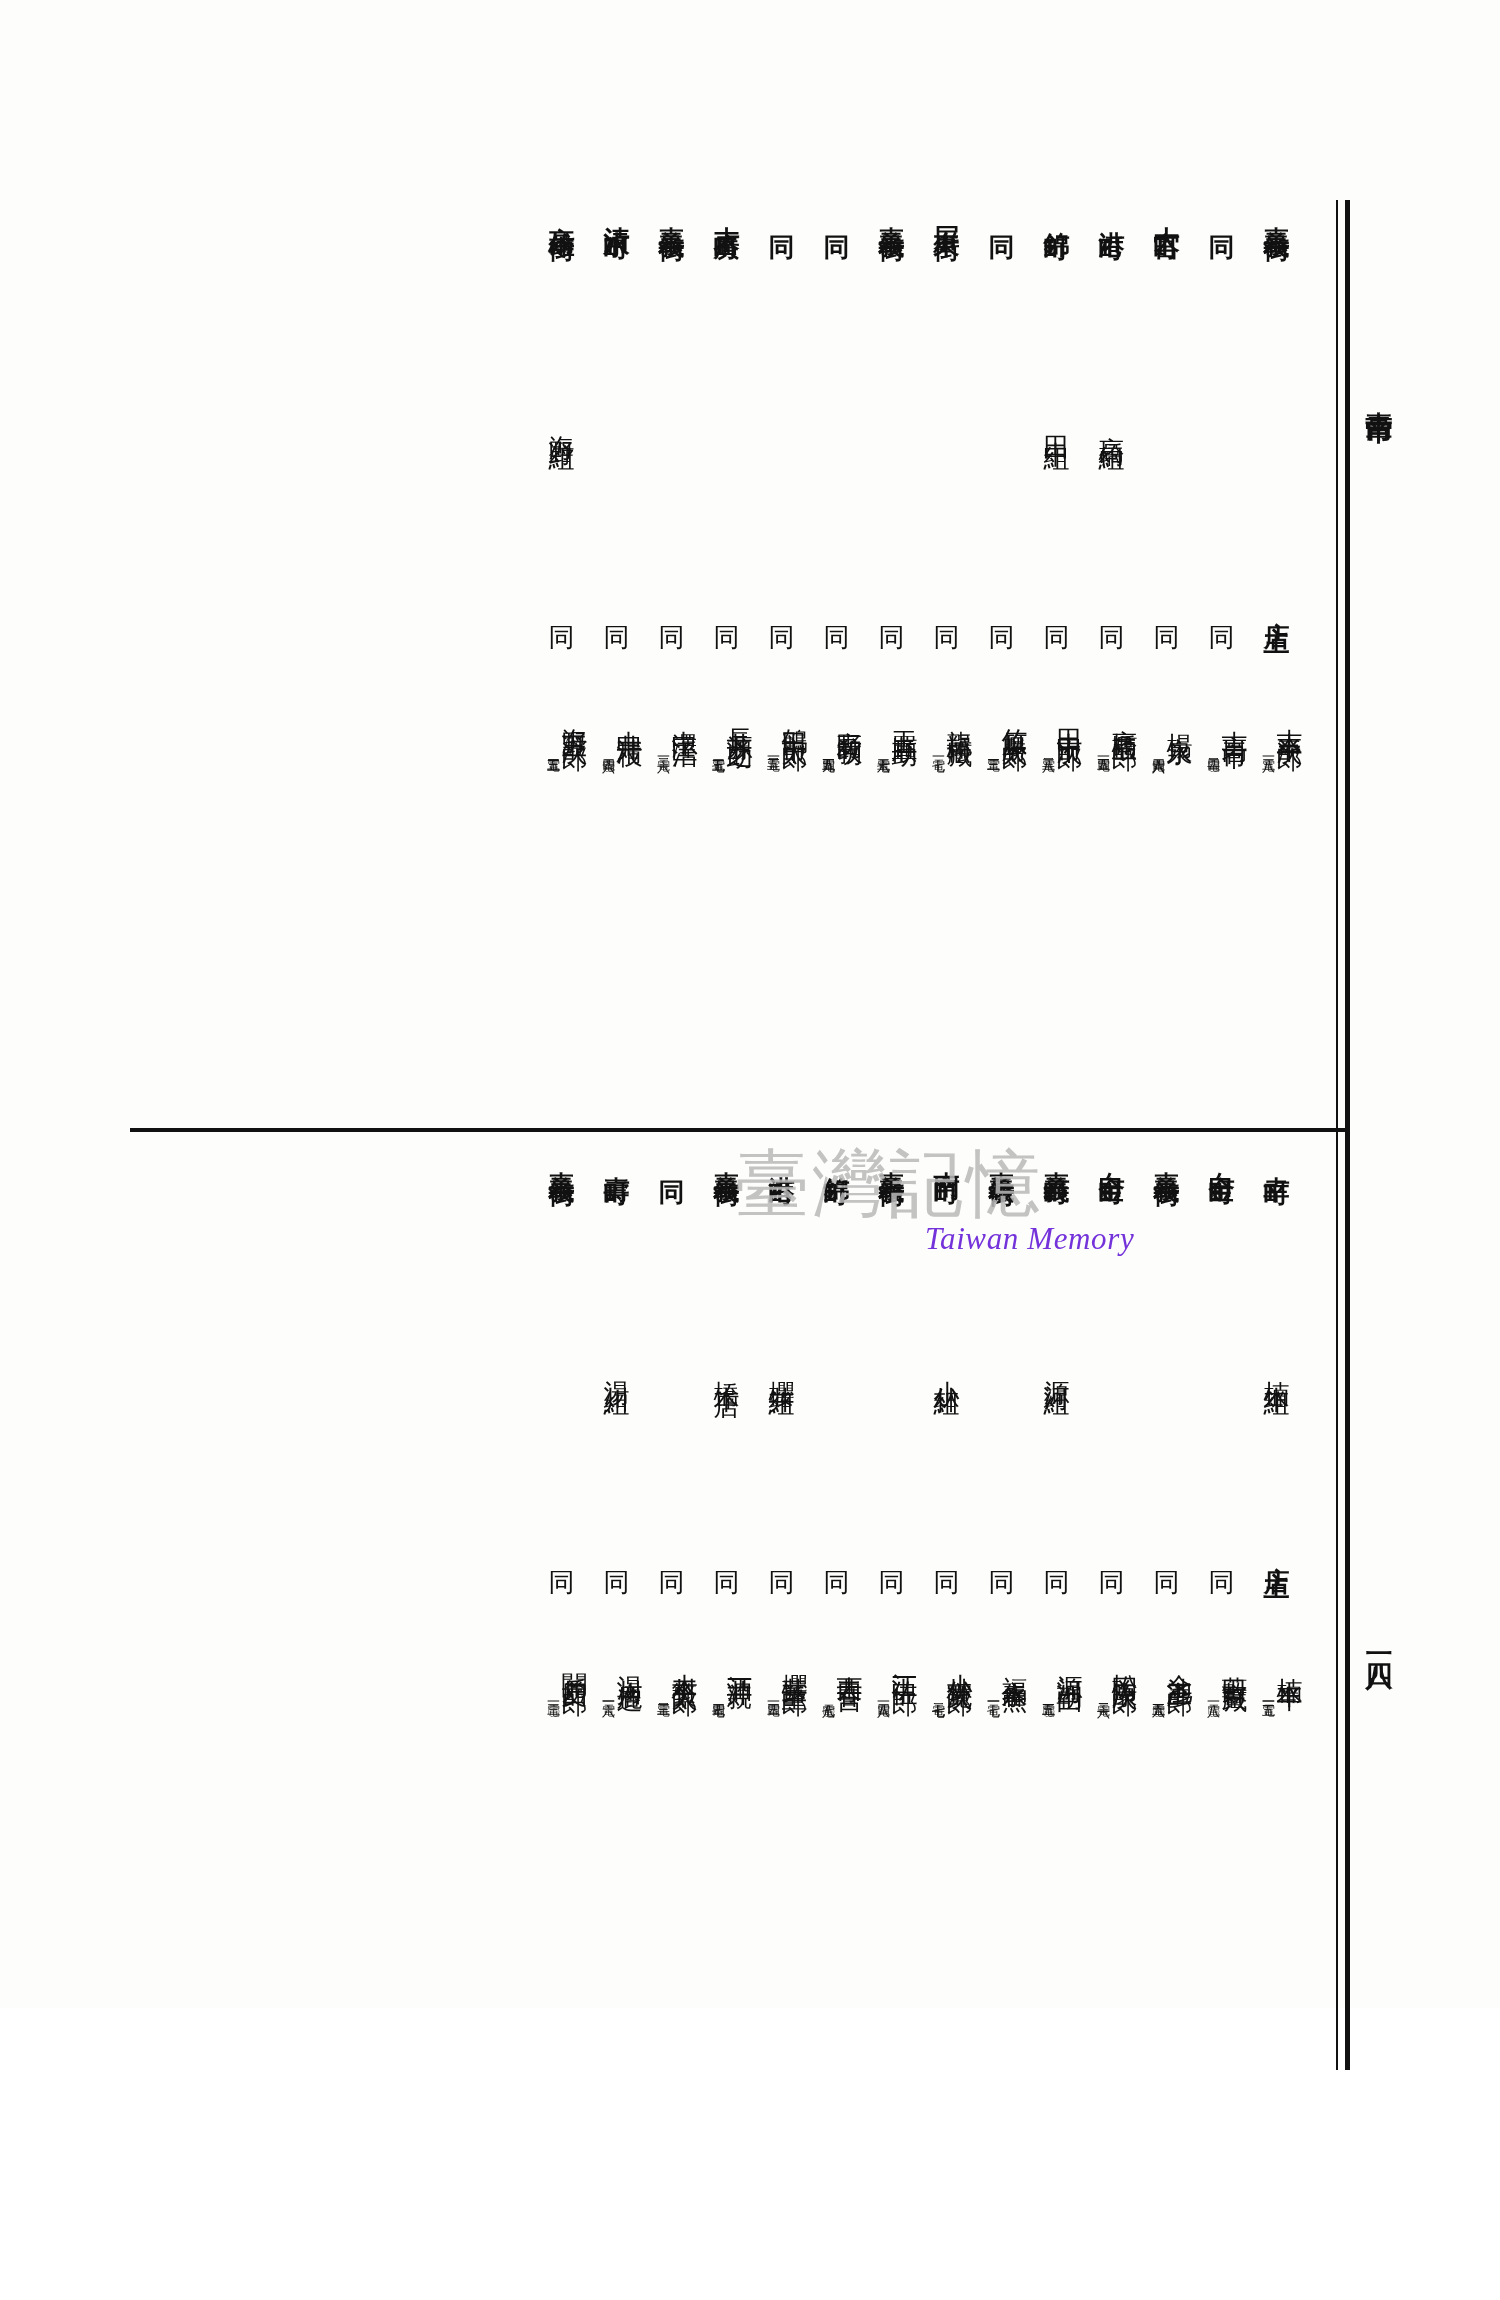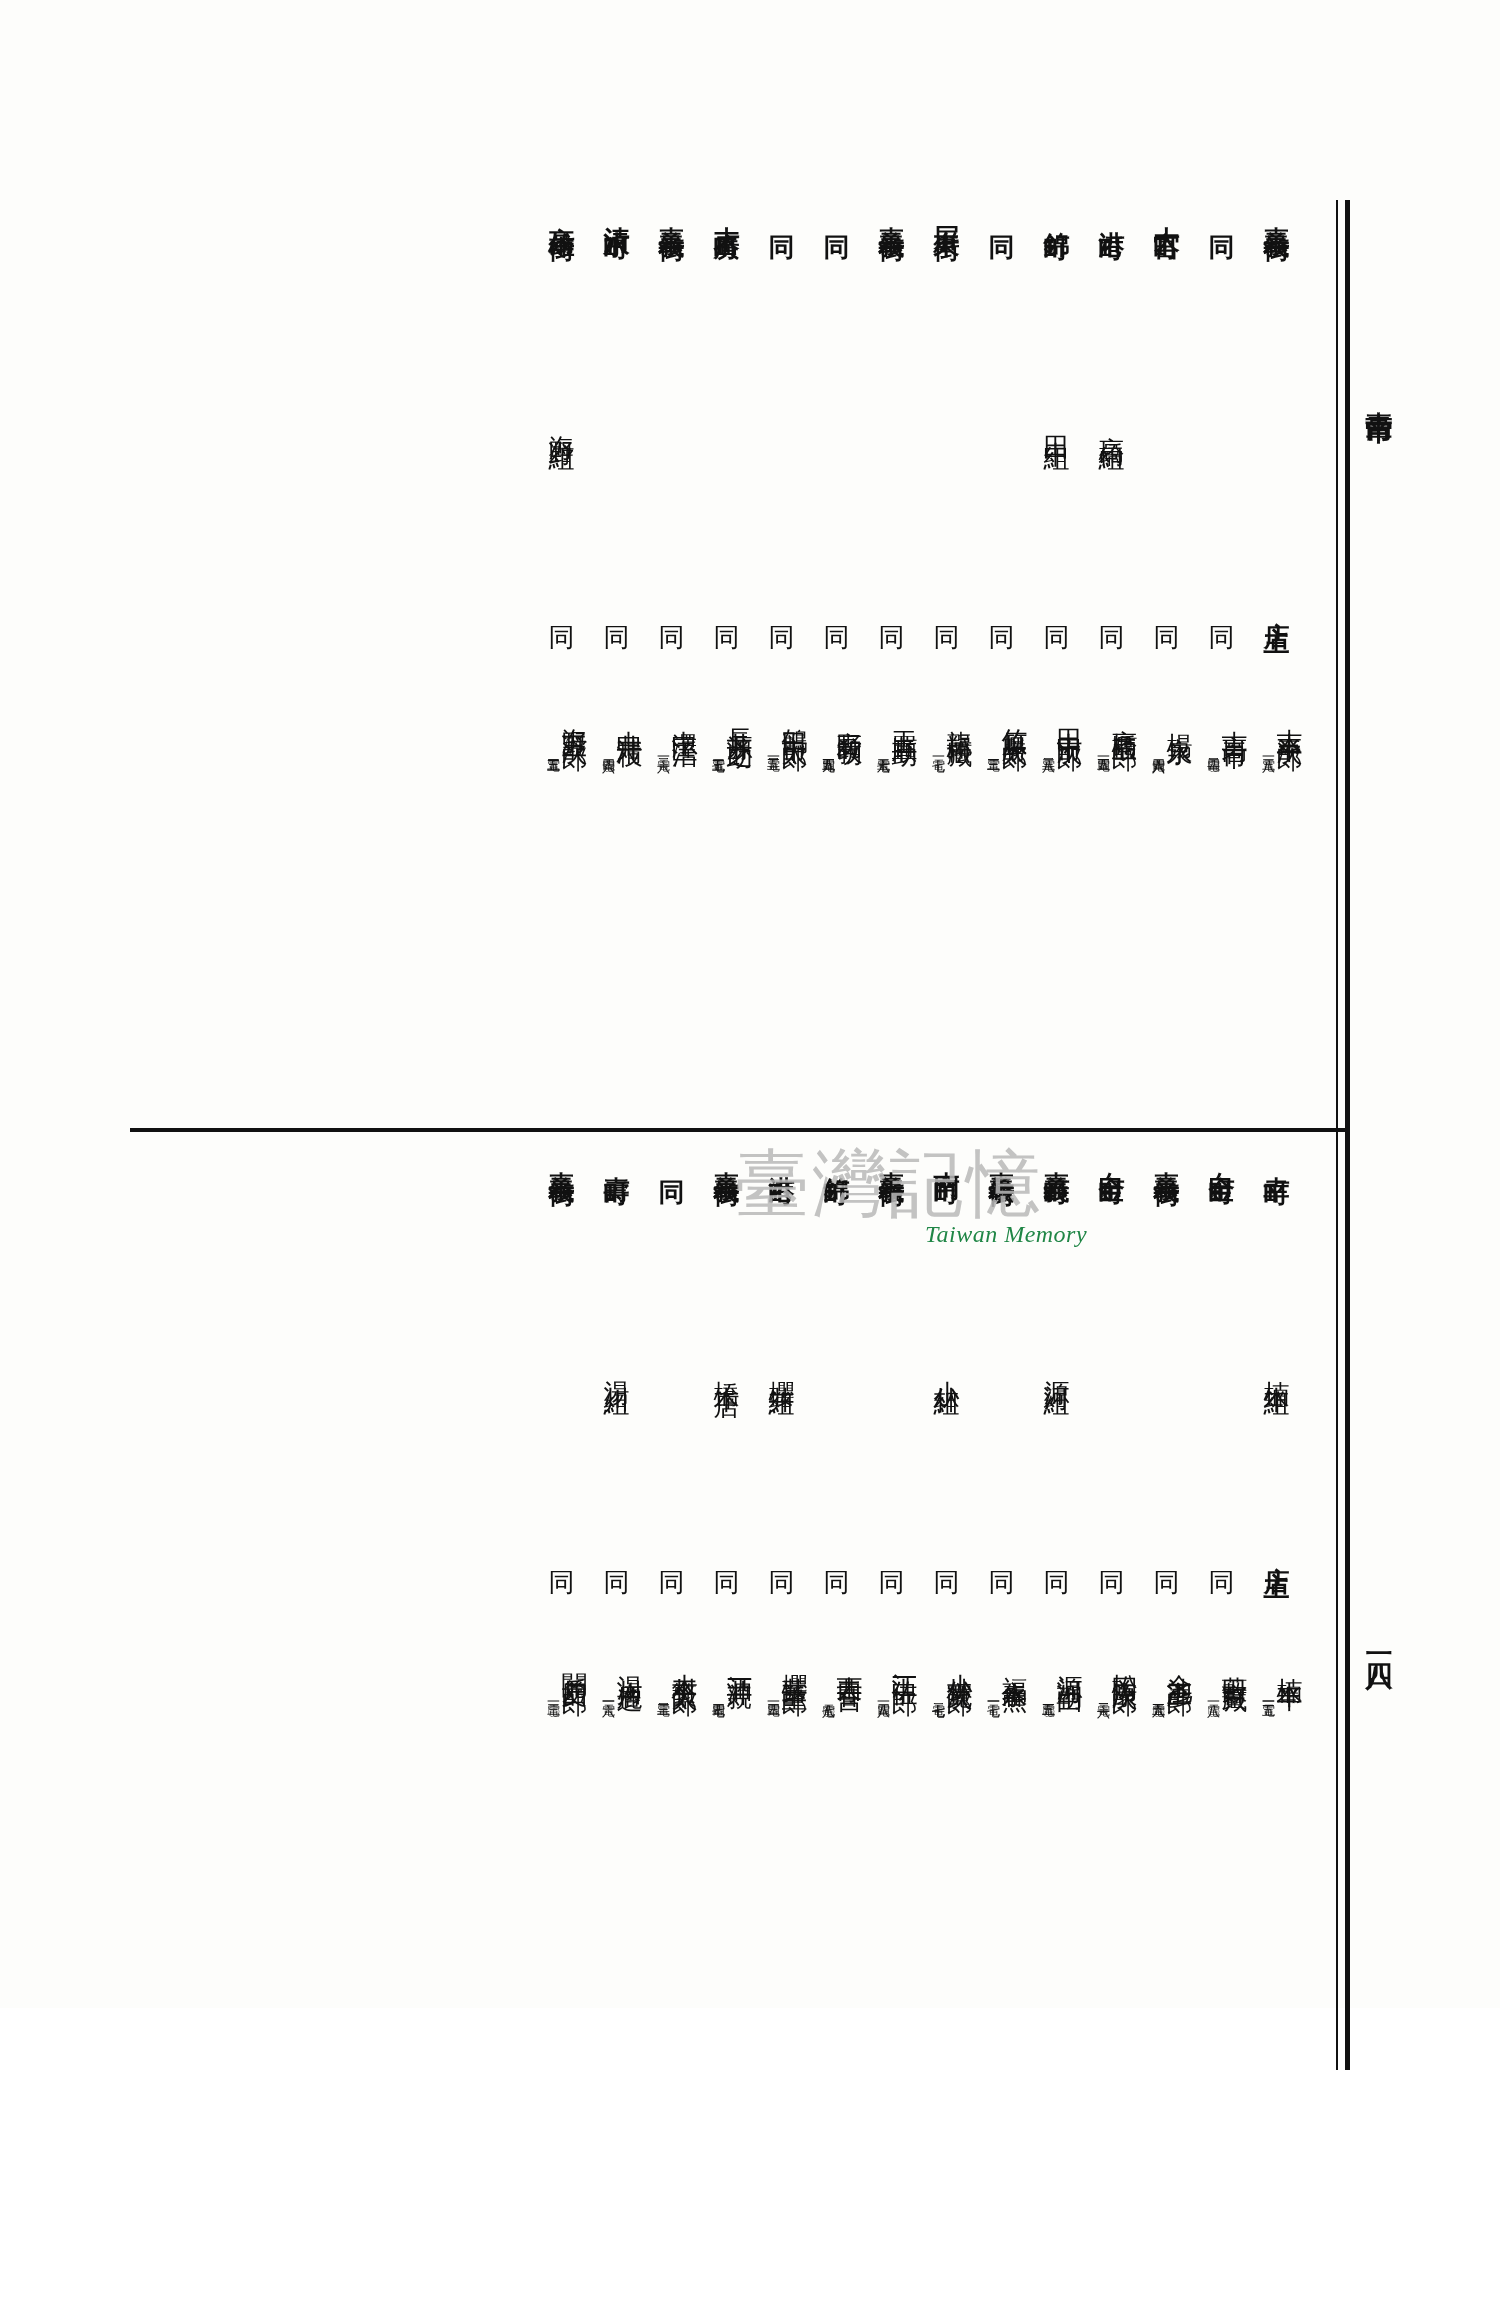--- a/index.html
+++ b/index.html
@@ -141,22 +141,22 @@
     left: 0; top: 0;
     font-size: 74px;
     color: #b9b9b9;
     font-family: "DejaVu Serif", serif;
     letter-spacing: 0.04em;
     opacity: 0.85;
   }
   .wm-en {
     position: absolute;
     left: 190px; top: 86px;
-    font-size: 24px;
-    color: #15803d;
+    font-size: 31px;
+    color: #6d28d9;
     font-family: "Liberation Serif", serif;
     font-style: italic;
     letter-spacing: 0.02em;
     opacity: 0.95;
   }
   
   .footer {
     position: absolute;
     left: 0;
     right: 0;

